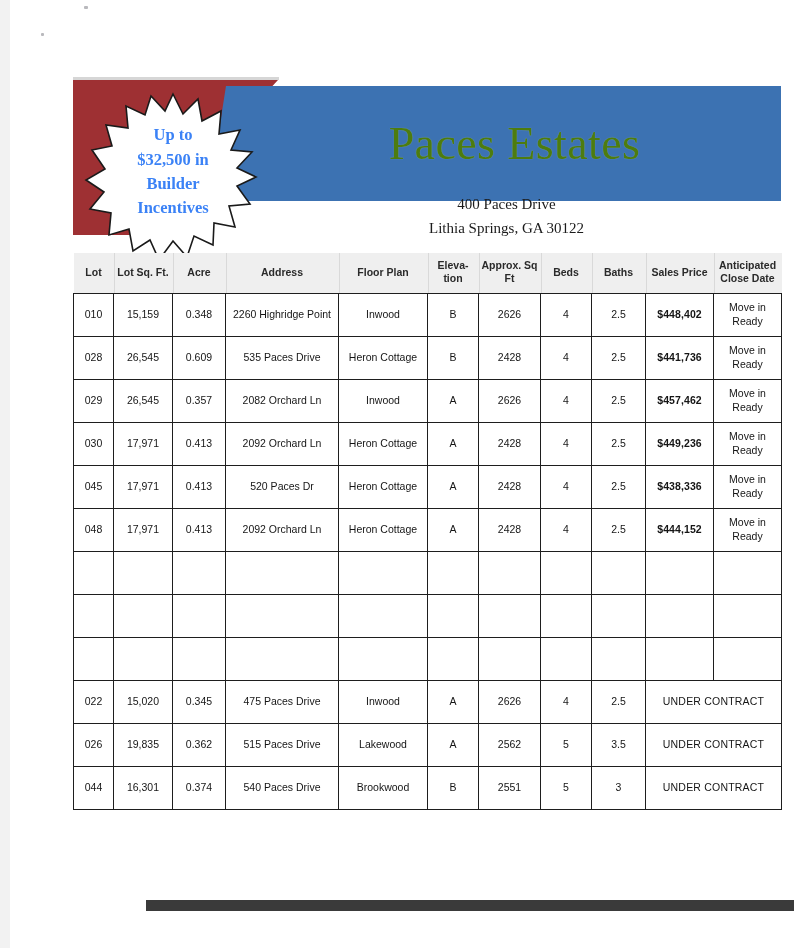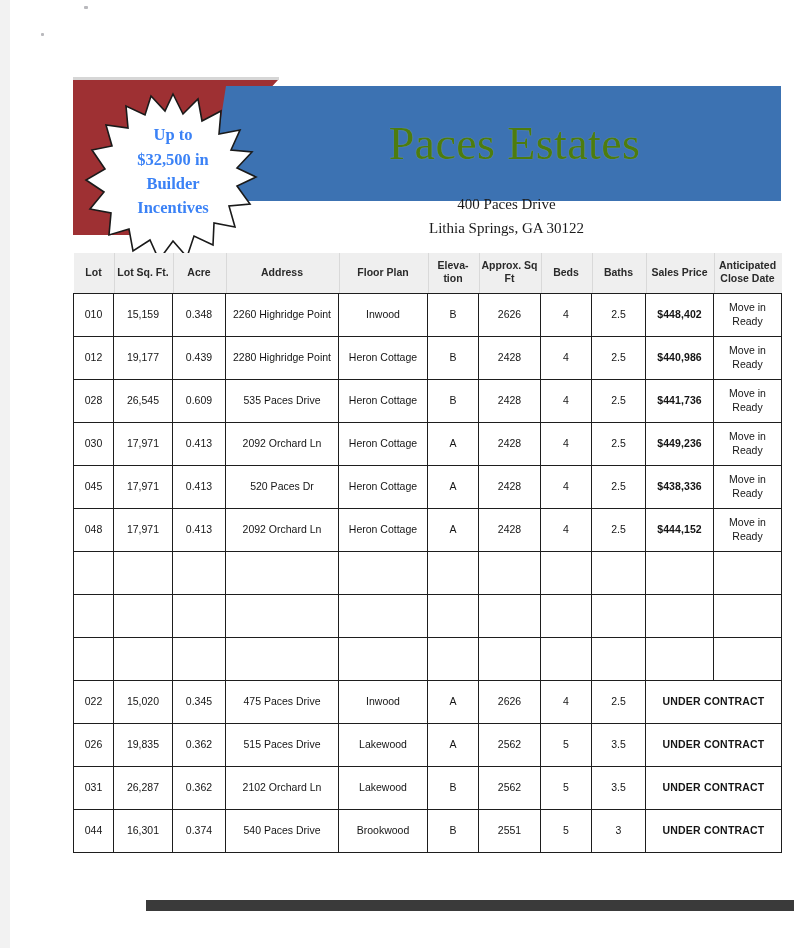--- a/index.html
+++ b/index.html
@@ -95,21 +95,21 @@
     vertical-align:middle;
     padding:3px 2px;
     height:43px;
     line-height:1.25;
     color:#151515;
     background:#fff;
     box-sizing:border-box;
   }
   td.price{color:#b3182b;font-weight:bold;font-size:11px;letter-spacing:.1px;}
   td.status{font-size:10.5px;}
-  td.contract{color:#c0192c;font-weight:bold;font-size:11.5px;letter-spacing:.2px;}
+  td.contract{color:#c0192c;font-weight:normal;font-size:11.5px;letter-spacing:.2px;}
   tr.blank td{height:44px;}
 
   .bottom-bar{
     position:absolute;left:73px;width:712px;height:11px;
     background:#3a3a3a;
   }
   .bottom-bar-2{
     position:absolute;left:73px;width:712px;height:4px;
     background:#ffffff;
   }
@@ -207,46 +207,46 @@
           <td>2260 Highridge Point</td>
           <td>Inwood</td>
           <td>B</td>
           <td>2626</td>
           <td>4</td>
           <td>2.5</td>
           <td class="price">$448,402</td>
           <td class="status"><span>Move in</span><br><span>Ready</span></td>
         </tr>
         <tr>
-          <td>012</td>
-          <td>19,177</td>
-          <td>0.439</td>
-          <td>2280 Highridge Point</td>
-          <td>Heron Cottage</td>
-          <td>B</td>
-          <td>2428</td>
-          <td>4</td>
-          <td>2.5</td>
-          <td class="price">$440,986</td>
-          <td class="status"><span>Move in</span><br><span>Ready</span></td>
-        </tr>
-        <tr>
           <td>028</td>
           <td>26,545</td>
           <td>0.609</td>
           <td>535 Paces Drive</td>
           <td>Heron Cottage</td>
           <td>B</td>
           <td>2428</td>
           <td>4</td>
           <td>2.5</td>
           <td class="price">$441,736</td>
           <td class="status"><span>Move in</span><br><span>Ready</span></td>
         </tr>
         <tr>
+          <td>029</td>
+          <td>26,545</td>
+          <td>0.357</td>
+          <td>2082 Orchard Ln</td>
+          <td>Inwood</td>
+          <td>A</td>
+          <td>2626</td>
+          <td>4</td>
+          <td>2.5</td>
+          <td class="price">$457,462</td>
+          <td class="status"><span>Move in</span><br><span>Ready</span></td>
+        </tr>
+        <tr>
           <td>030</td>
           <td>17,971</td>
           <td>0.413</td>
           <td>2092 Orchard Ln</td>
           <td>Heron Cottage</td>
           <td>A</td>
           <td>2428</td>
           <td>4</td>
           <td>2.5</td>
           <td class="price">$449,236</td>
@@ -329,32 +329,20 @@
           <td>2.5</td>
           <td class="contract" colspan="2">UNDER CONTRACT</td>
         </tr>
         <tr>
           <td>026</td>
           <td>19,835</td>
           <td>0.362</td>
           <td>515 Paces Drive</td>
           <td>Lakewood</td>
           <td>A</td>
-          <td>2562</td>
-          <td>5</td>
-          <td>3.5</td>
-          <td class="contract" colspan="2">UNDER CONTRACT</td>
-        </tr>
-        <tr>
-          <td>031</td>
-          <td>26,287</td>
-          <td>0.362</td>
-          <td>2102 Orchard Ln</td>
-          <td>Lakewood</td>
-          <td>B</td>
           <td>2562</td>
           <td>5</td>
           <td>3.5</td>
           <td class="contract" colspan="2">UNDER CONTRACT</td>
         </tr>
         <tr>
           <td>044</td>
           <td>16,301</td>
           <td>0.374</td>
           <td>540 Paces Drive</td>

